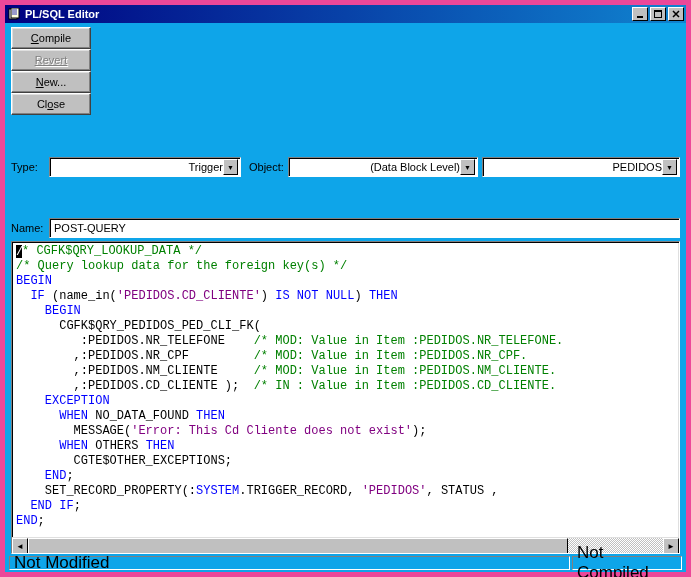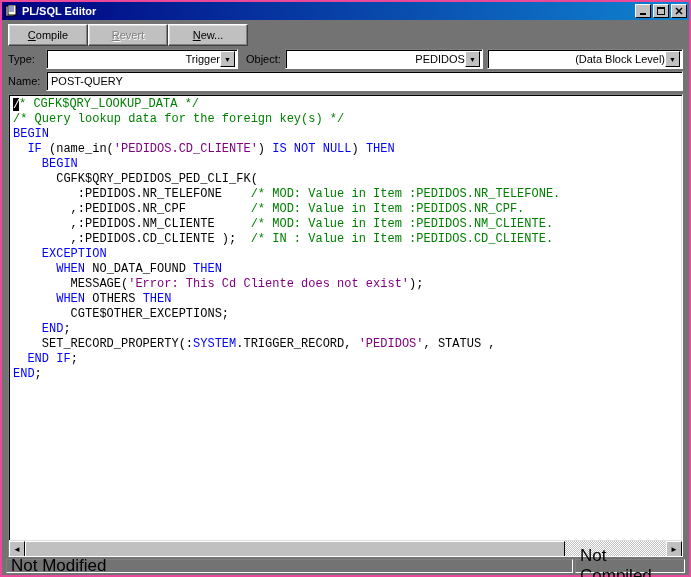--- a/index.html
+++ b/index.html
@@ -8,24 +8,24 @@
     font-family: "MS Sans Serif", Tahoma, Arial, sans-serif;
     font-size: 11px;
     background: #c0c0c0;
     width: 691px;
     height: 577px;
     overflow: hidden;
   }
   .window {
     width: 691px;
     height: 577px;
-    border: 2px solid #ec4899;
+    border: 5px solid #ec4899;
     display: flex;
     flex-direction: column;
-    background: #737373;
+    background: #0ea5e9;
   }
   .titlebar {
     height: 18px;
     background: linear-gradient(to right, #000080, #1084d0);
     color: #fff;
     display: flex;
     align-items: center;
     padding-left: 2px;
     padding-right: 2px;
   }
@@ -55,43 +55,45 @@
     justify-content: center;
     font-family: Arial;
     font-size: 9px;
     font-weight: bold;
     color: #000;
   }
   .toolbar {
     display: flex;
     padding: 4px 6px 2px 6px;
     gap: 0;
+    flex-direction: column;
   }
   .tbtn {
     width: 80px;
     height: 22px;
     background: #c0c0c0;
     border-top: 1px solid #fff;
     border-left: 1px solid #fff;
     border-right: 1px solid #404040;
     border-bottom: 1px solid #404040;
     box-shadow: inset -1px -1px 0 #808080, inset 1px 1px 0 #dfdfdf;
     display: flex;
     align-items: center;
     justify-content: center;
     font-size: 11px;
     cursor: pointer;
   }
-  .tbtn.disabled { color: #808080; text-shadow: 1px 1px 0 #fff; cursor: default; }
+  .tbtn.disabled { color: #808080; text-shadow: 1px 1px 0 #fff; cursor: default; text-decoration: underline; }
   .underline { text-decoration: underline; }
   .fieldrow {
     display: flex;
     align-items: center;
     padding: 1px 6px;
     gap: 4px;
+    margin-top: 39px;
   }
   .lbl { white-space: nowrap; }
   .dropdown, .textfield {
     height: 20px;
     background: #fff;
     border-top: 1px solid #808080;
     border-left: 1px solid #808080;
     border-right: 1px solid #fff;
     border-bottom: 1px solid #fff;
     box-shadow: inset 1px 1px 0 #000;
@@ -234,35 +236,38 @@
   <div class="toolbar">
     <div class="tbtn">
         <span><span class="underline" title="Compile">C</span>ompile</span>
       </div>
     <div class="tbtn disabled">
         <span><span class="underline">R</span>evert</span>
       </div>
     <div class="tbtn">
         <span><span class="underline">N</span>ew...</span>
       </div>
+    <div class="tbtn">
+        <span>Cl<span class="underline">o</span>se</span>
+      </div>
   </div>
 
   <div class="fieldrow">
     <span class="lbl" style="width:34px">Type:</span>
     <div class="dropdown" style="width:192px">
       <span>Trigger</span>
       <span class="dd-arrow">▼</span>
     </div>
     <span class="lbl" style="margin-left:4px">Object:</span>
+    <div class="dropdown" style="flex:1">
+      <span>(Data Block Level)</span>
+      <span class="dd-arrow">▼</span>
+    </div>
     <div class="dropdown" style="width:198px">
       <span>PEDIDOS</span>
-      <span class="dd-arrow">▼</span>
-    </div>
-    <div class="dropdown" style="flex:1">
-      <span>(Data Block Level)</span>
       <span class="dd-arrow">▼</span>
     </div>
   </div>
 
   <div class="fieldrow">
     <span class="lbl" style="width:34px">Name:</span>
     <div class="textfield" style="flex:1">
       <span>POST-QUERY</span>
     </div>
   </div>

